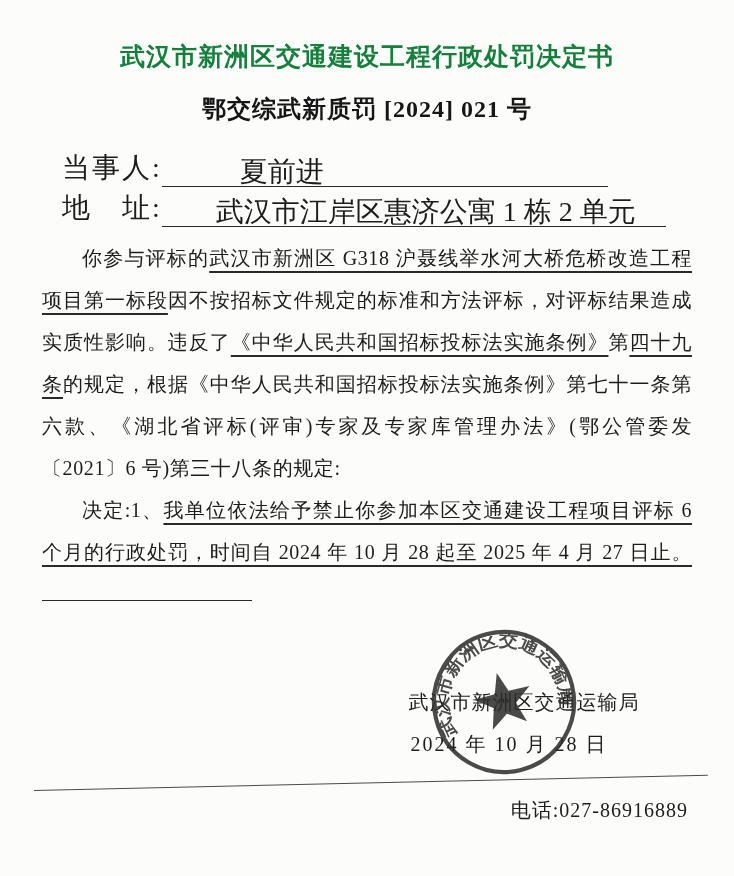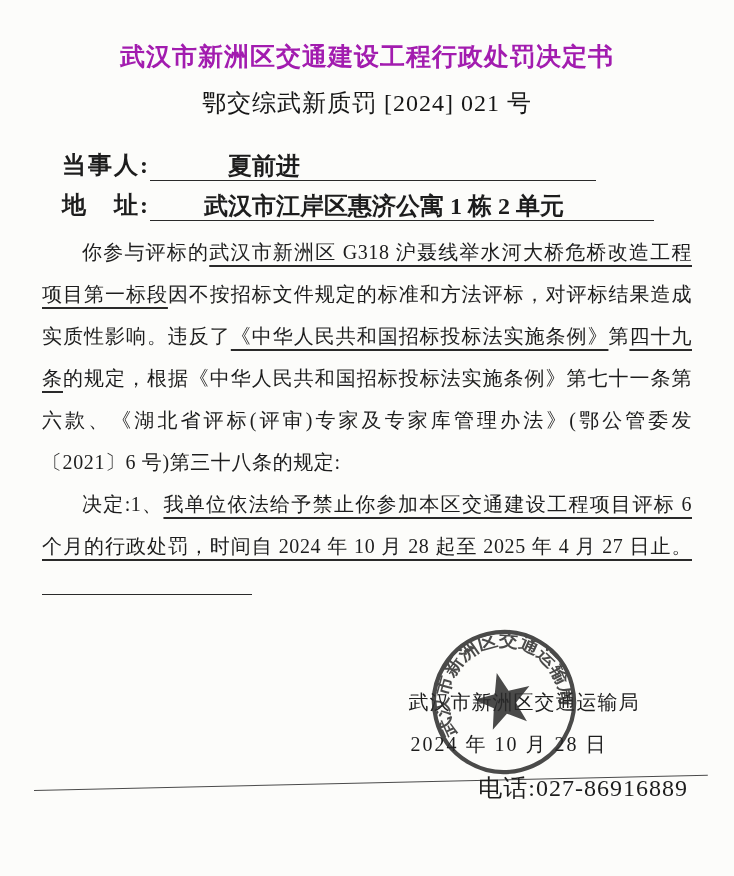--- a/index.html
+++ b/index.html
@@ -13,35 +13,34 @@
     color: #1d1d1d;
     font-family: "Liberation Serif", "DejaVu Serif", serif;
     overflow: hidden;
   }
   .title {
     margin-top: 40px;
     text-align: center;
     font-size: 25px;
     font-weight: bold;
     letter-spacing: 1px;
-    color: #a21caf;
+    color: #15803d;
     font-family: Liberation Mono, monospace;
   }
   .docnum {
-    margin-top: 14px;
+    margin-top: 20px;
     text-align: center;
     font-size: 24px;
-    font-weight: normal;
+    font-weight: bold;
     letter-spacing: 1px;
     color: #161616;
   }
   .fields {
     margin: 22px 44px 0 62px;
-    font-size: 24px;
-    font-weight: bold;
+    font-size: 28px;
   }
   .field-row {
     display: flex;
     align-items: flex-end;
     height: 40px;
   }
   .flabel { flex: 0 0 auto; letter-spacing: 2px; }
   .fline {
     display: inline-block;
     border-bottom: 1.6px solid #2a2a2a;
@@ -110,22 +109,22 @@
   .footer-left {
     position: absolute;
     left: 62px;
     top: 806px;
     font-size: 20px;
     letter-spacing: 1px;
   }
   .footer-right {
     position: absolute;
     right: 46px;
-    top: 772px;
-    font-size: 24px;
+    top: 797px;
+    font-size: 20px;
     letter-spacing: 1px;
   }
 </style>
 </head>
 <body>
 
 <div class="page">
 
   <h1 class="title">武汉市新洲区交通建设工程行政处罚决定书</h1>
   <div class="docnum">鄂交综武新质罚 [2024] 021 号</div>

